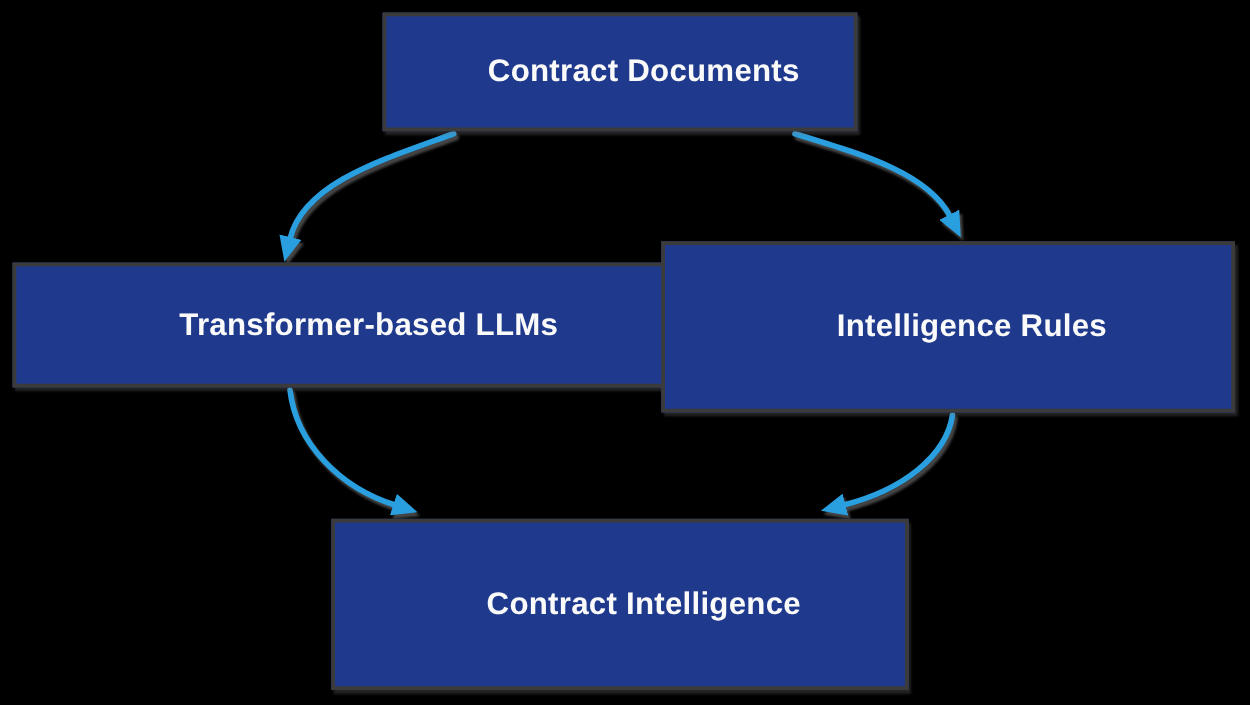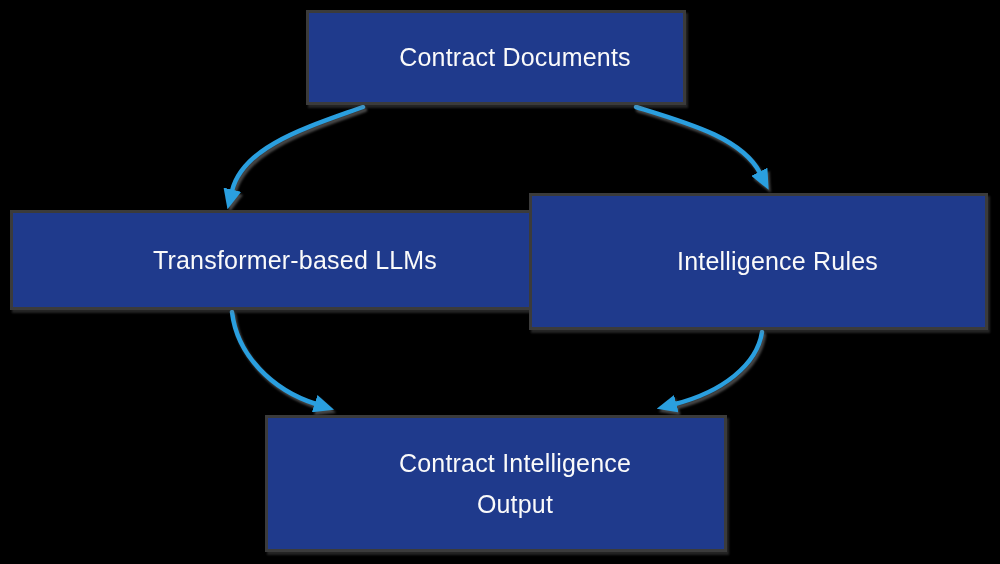--- a/index.html
+++ b/index.html
@@ -21,21 +21,21 @@
     background: var(--box-fill, #1f3a8c);
     border: 3px solid var(--box-border, #3b3b3b);
     box-shadow: 2px 3px 2px rgba(120,120,120,0.30);
     color: var(--text, #fafafa);
     display: flex;
     flex-direction: column;
     align-items: center;
     justify-content: center;
     text-align: center;
     font-size: 25px;
-    font-weight: 400;
+    font-weight: 700;
     letter-spacing: 0.2px;
     line-height: 41px;
     padding-left: 38px;
   }
   .node span { display: block; }
   .node-contract-documents  { left: 306px; top: 10px;  width: 380px; height: 95px; }
   .node-transformer-llms    { left: 10px;  top: 210px; width: 532px; height: 100px; }
   .node-rules-engine        { left: 529px; top: 193px; width: 459px; height: 137px; }
   .node-intelligence-output { left: 265px; top: 415px; width: 462px; height: 137px; }
 
@@ -78,16 +78,15 @@
   <div class="node node-transformer-llms">
     <span>Transformer-based LLMs</span>
   </div>
 
   <div class="node node-rules-engine">
     <span>Intelligence Rules</span>
   </div>
 
   <div class="node node-intelligence-output">
     <span>Contract Intelligence</span>
-    <span>Output</span>
   </div>
 
 </div>
 
 </body></html>

